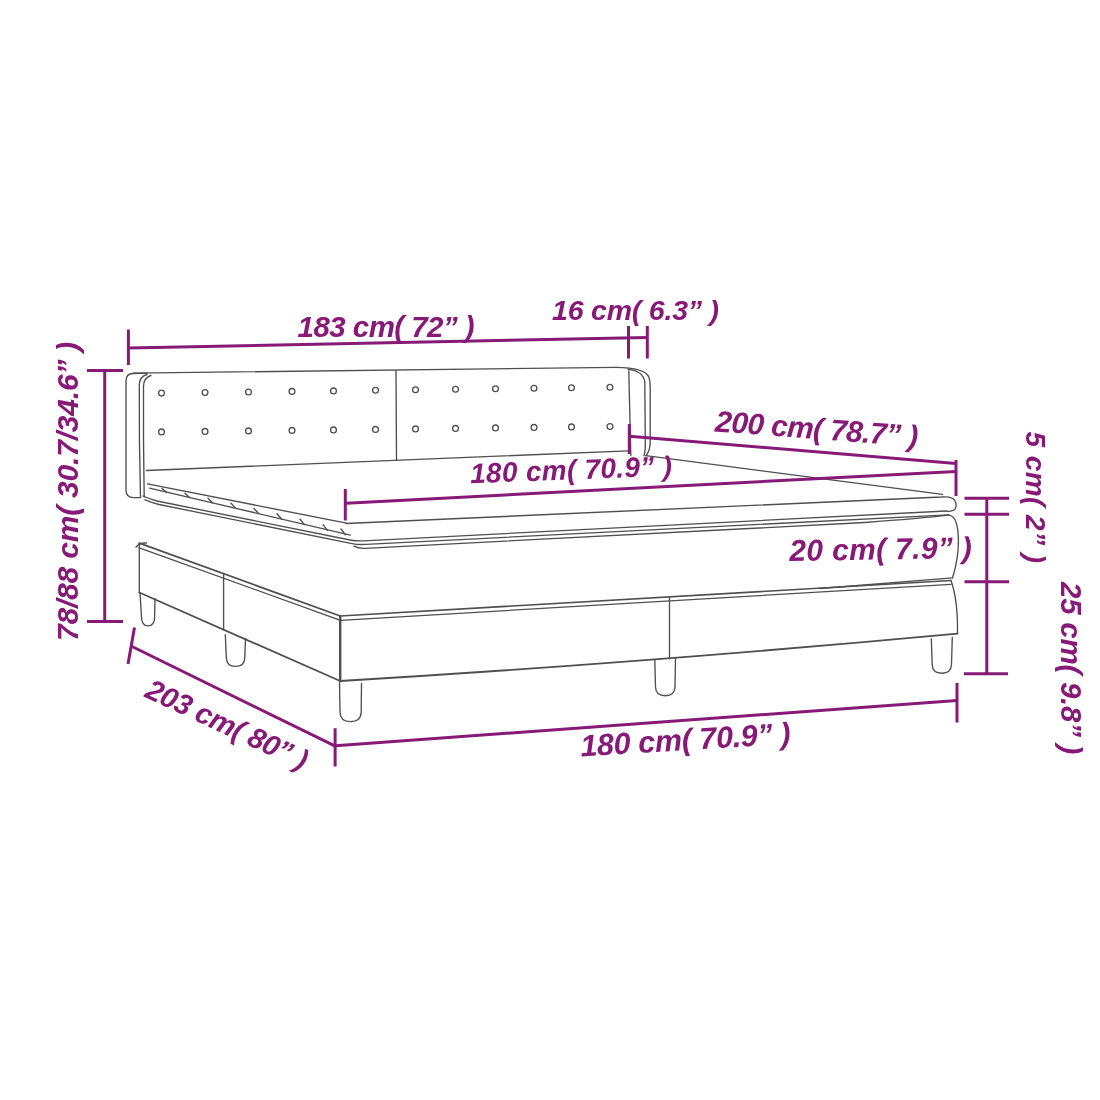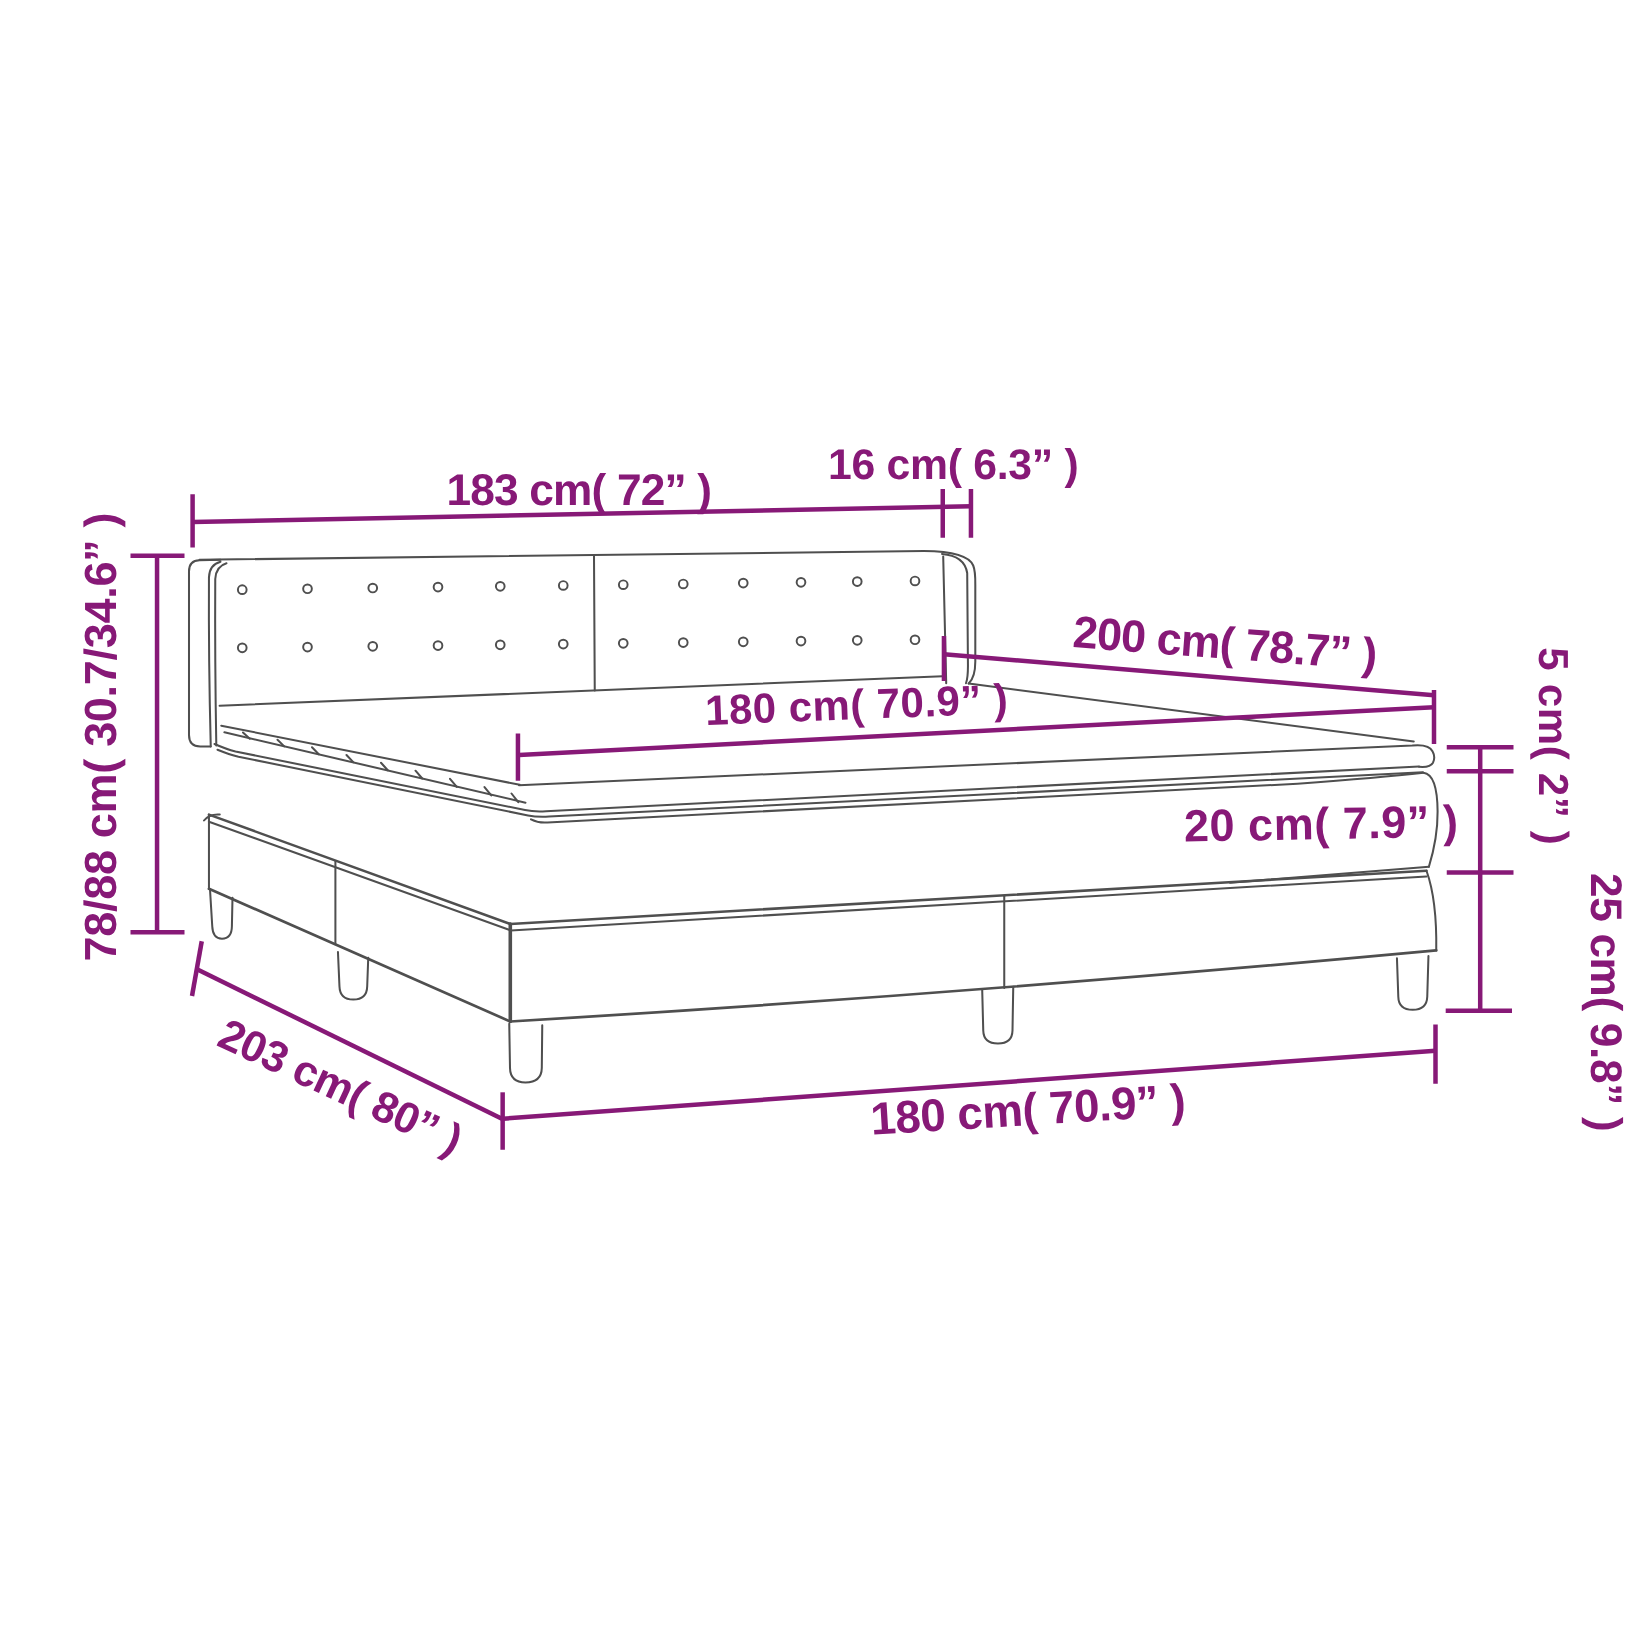--- a/index.html
+++ b/index.html
@@ -1,16 +1,16 @@
 <!DOCTYPE html>
 <html><head>
 <meta charset="utf-8">
 <style>
   html,body{margin:0;padding:0;background:#ffffff;}
-  .wrap{width:1100px;height:1100px;position:relative;background:#ffffff;}
+  .wrap{width:1100px;height:1100px;position:relative;background:#ffffff;font-style:italic;}
   text{font-family:"Liberation Sans", sans-serif;font-weight:bold;fill:#871977;}
 </style>
 </head>
 <body>
 <div class="wrap">
 <svg width="1100" height="1100" viewBox="0 0 1100 1100">
   <rect width="1100" height="1100" fill="#ffffff"></rect>
 
   <g stroke="#4f4f4f" stroke-width="1.35" fill="none" stroke-linecap="round" stroke-linejoin="round">
 

